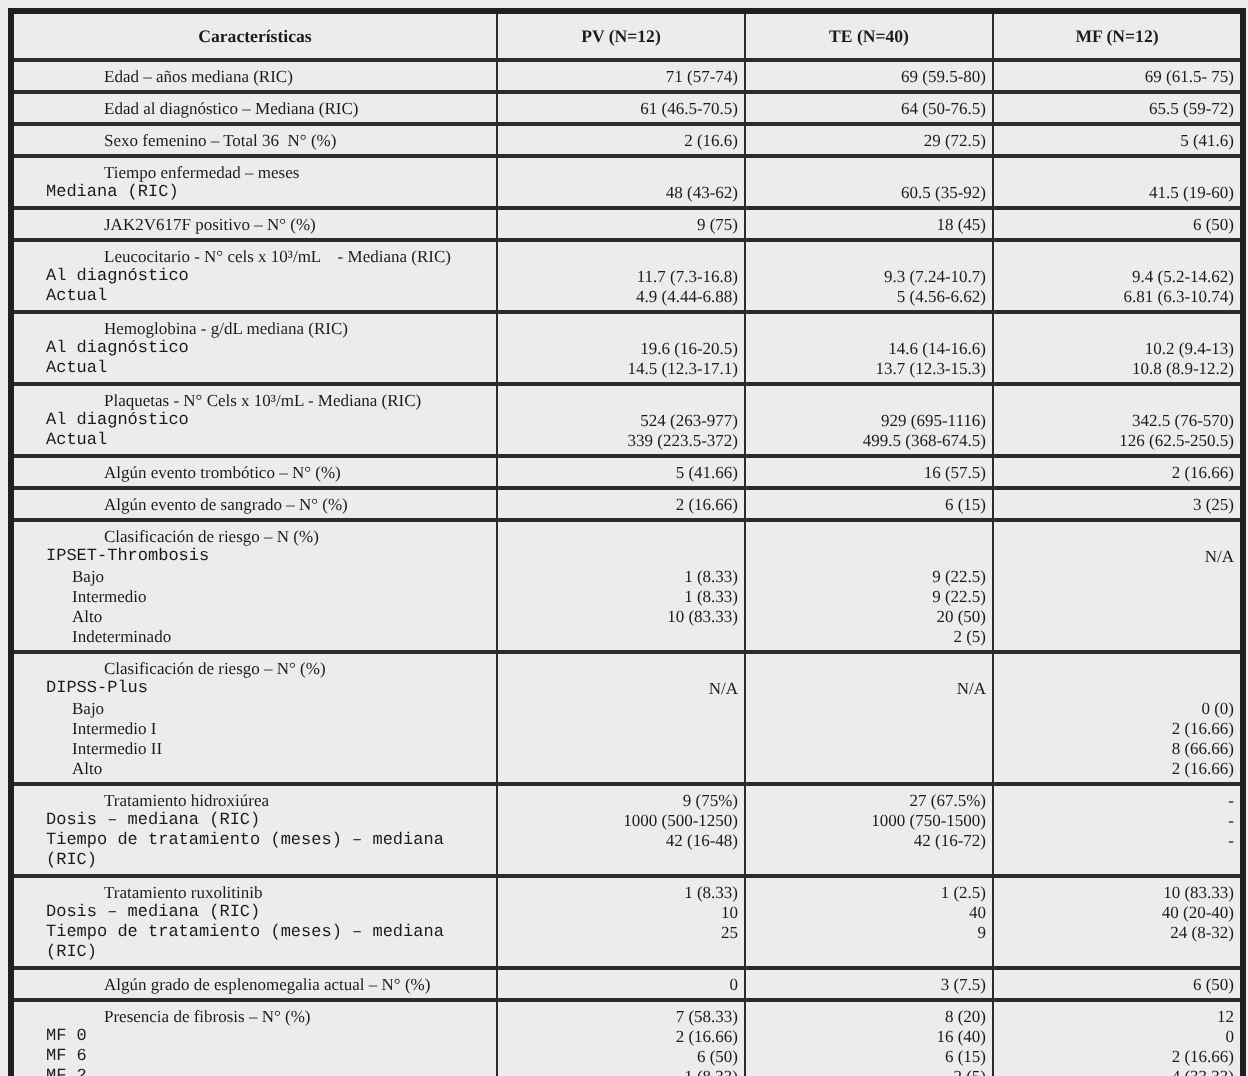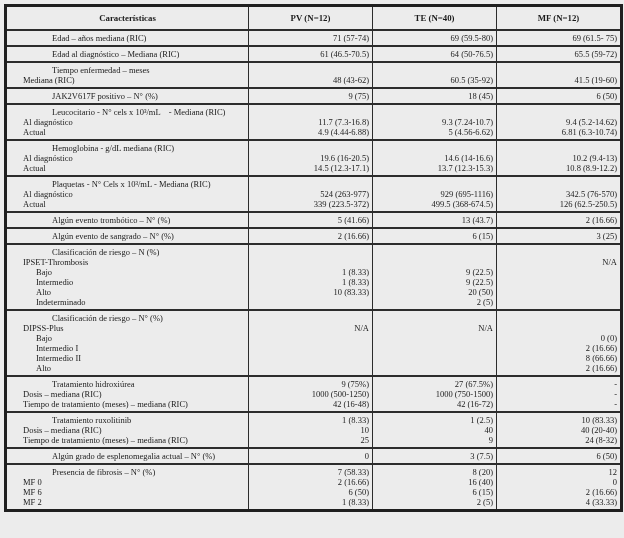--- a/index.html
+++ b/index.html
@@ -38,21 +38,21 @@
   thead th{
     font-weight:bold;
     text-align:center;
     padding:6px 3px;
     font-size:8.8px;
   }
   td.lbl-cell{text-align:left;}
   td.val-cell{text-align:right;}
   .line{min-height:10px;white-space:pre-wrap;}
   .ind0{padding-left:2px;margin-left:40px;}
-  .ind1{padding-left:13px;}
+  .ind1{padding-left:13px;font-family:Liberation Mono, monospace;}
   .ind2{padding-left:26px;font-family:Liberation Serif, serif;}
 </style>
 </head>
 <body>
 
 <div class="page">
   <table class="char-table">
     <colgroup>
       <col class="c-label">
         <col class="c-pv">
@@ -91,20 +91,34 @@
           </td>
           <td class="val-cell">
             <div class="line">64 (50-76.5)</div>
           </td>
           <td class="val-cell">
             <div class="line">65.5 (59-72)</div>
           </td>
         </tr>
         <tr>
           <td class="lbl-cell">
+            <div class="line ind0">Sexo femenino – Total 36  N° (%)</div>
+          </td>
+          <td class="val-cell">
+            <div class="line">2 (16.6)</div>
+          </td>
+          <td class="val-cell">
+            <div class="line">29 (72.5)</div>
+          </td>
+          <td class="val-cell">
+            <div class="line">5 (41.6)</div>
+          </td>
+        </tr>
+        <tr>
+          <td class="lbl-cell">
             <div class="line ind0">Tiempo enfermedad – meses</div>
             <div class="line ind1">Mediana (RIC)</div>
           </td>
           <td class="val-cell">
             <div class="line"></div>
             <div class="line">48 (43-62)</div>
           </td>
           <td class="val-cell">
             <div class="line"></div>
             <div class="line">60.5 (35-92)</div>
@@ -195,21 +209,21 @@
           </td>
         </tr>
         <tr>
           <td class="lbl-cell">
             <div class="line ind0">Algún evento trombótico – N° (%)</div>
           </td>
           <td class="val-cell">
             <div class="line">5 (41.66)</div>
           </td>
           <td class="val-cell">
-            <div class="line">13 (43.7)</div>
+            <div class="line">16 (57.5)</div>
           </td>
           <td class="val-cell">
             <div class="line">2 (16.66)</div>
           </td>
         </tr>
         <tr>
           <td class="lbl-cell">
             <div class="line ind0">Algún evento de sangrado – N° (%)</div>
           </td>
           <td class="val-cell">

